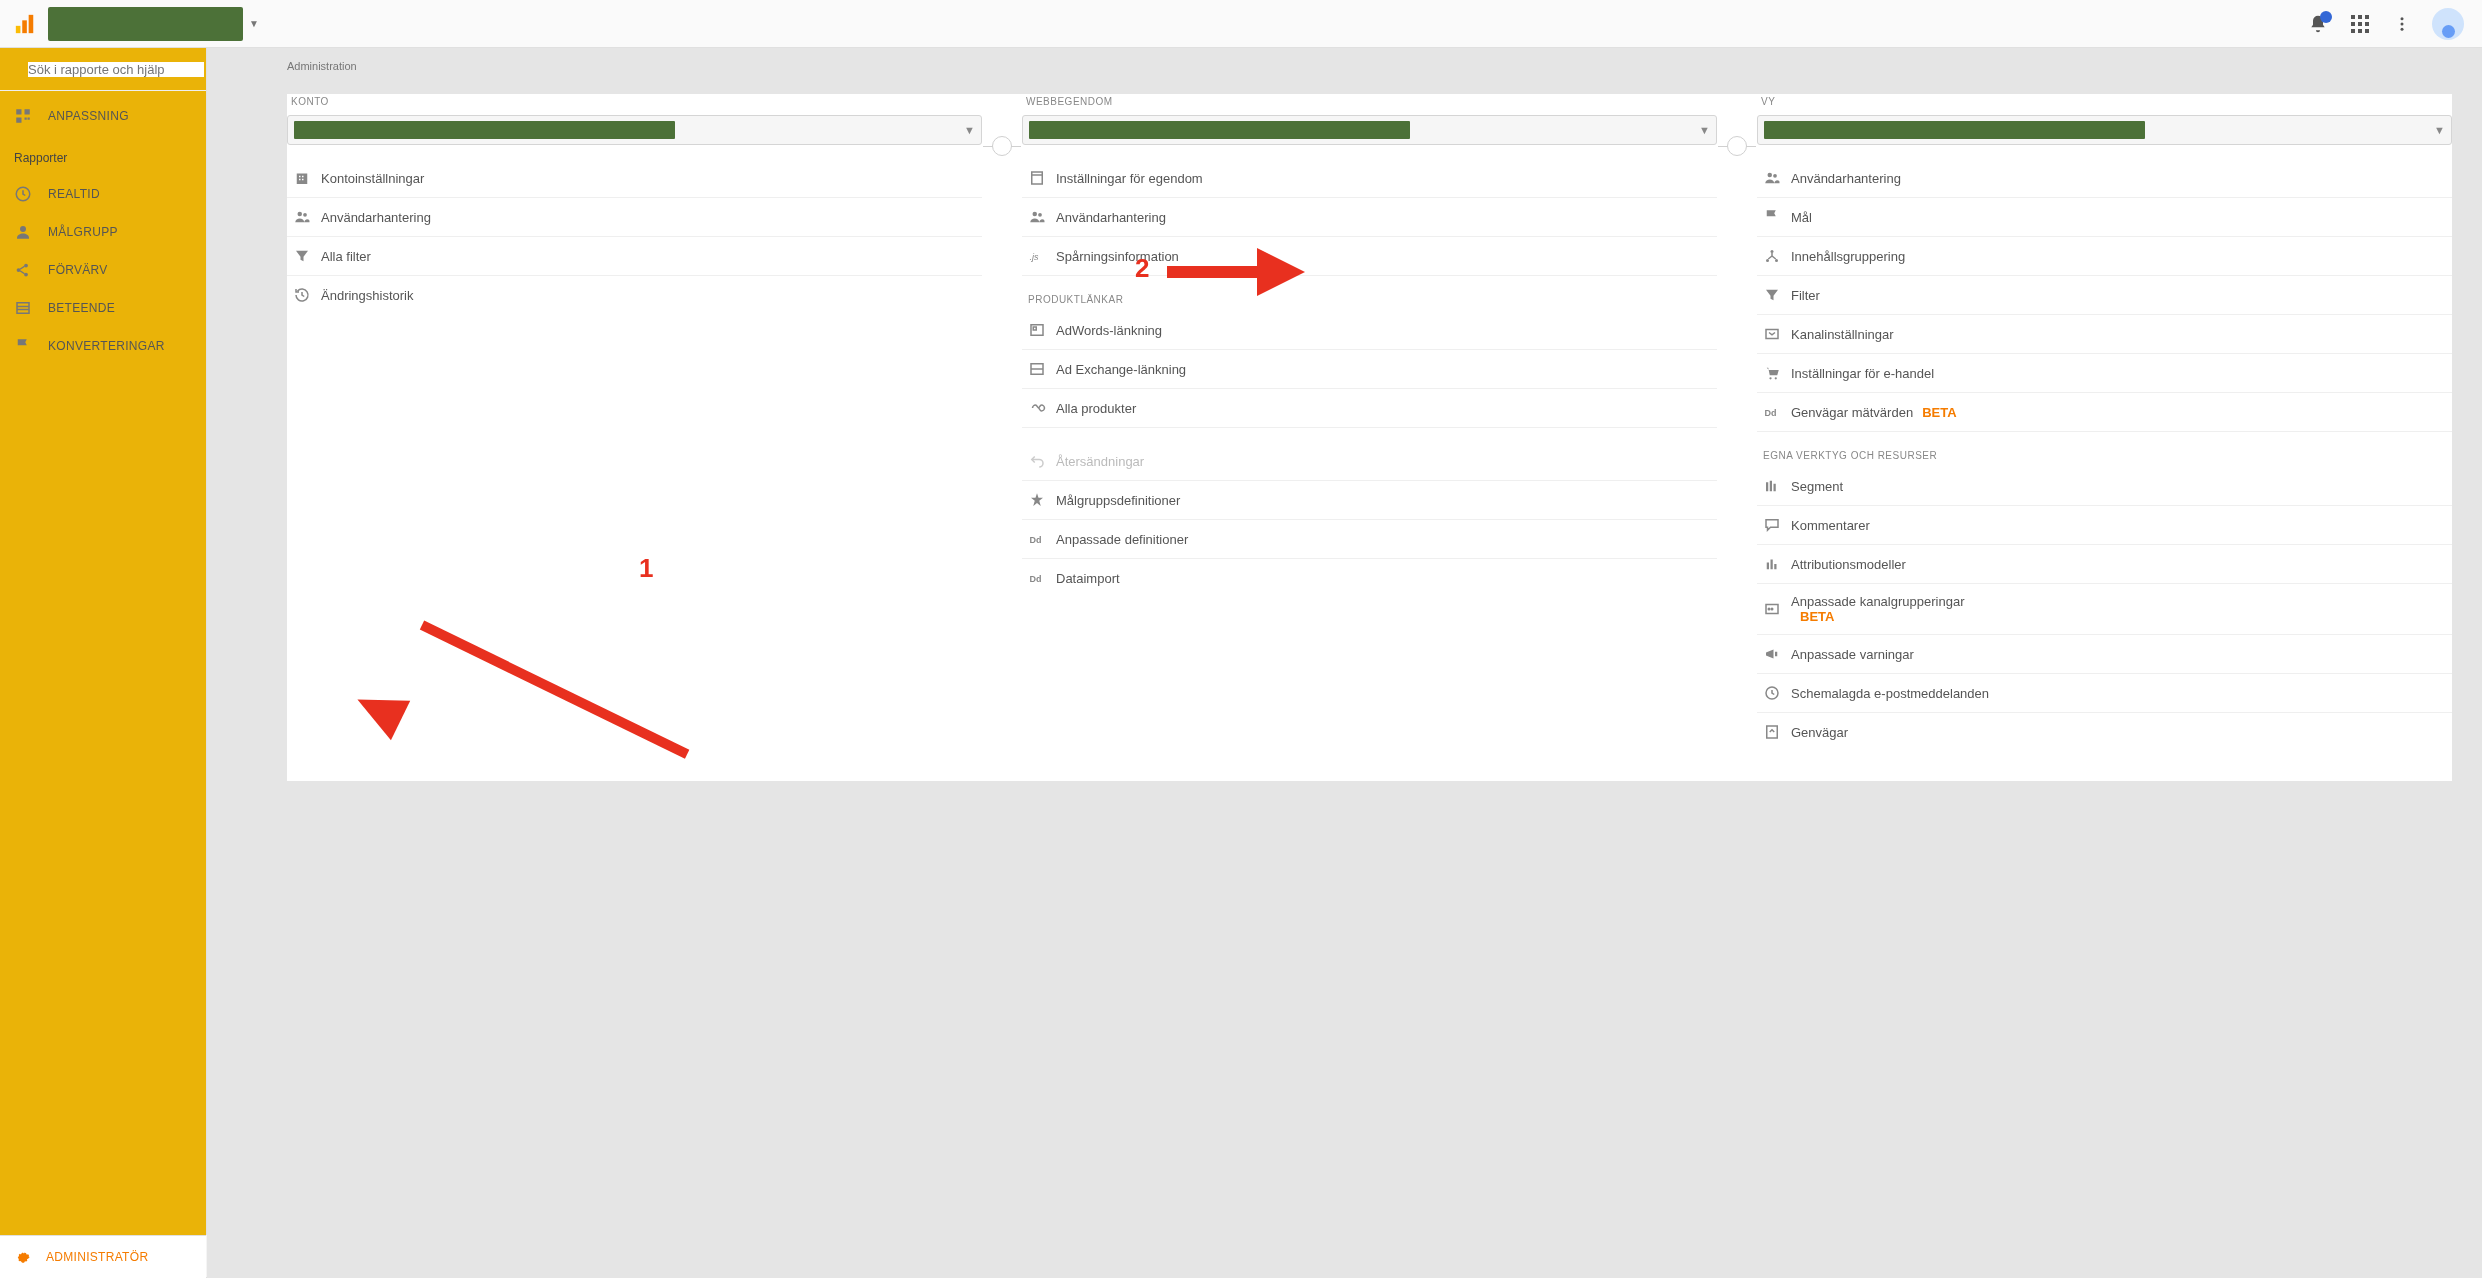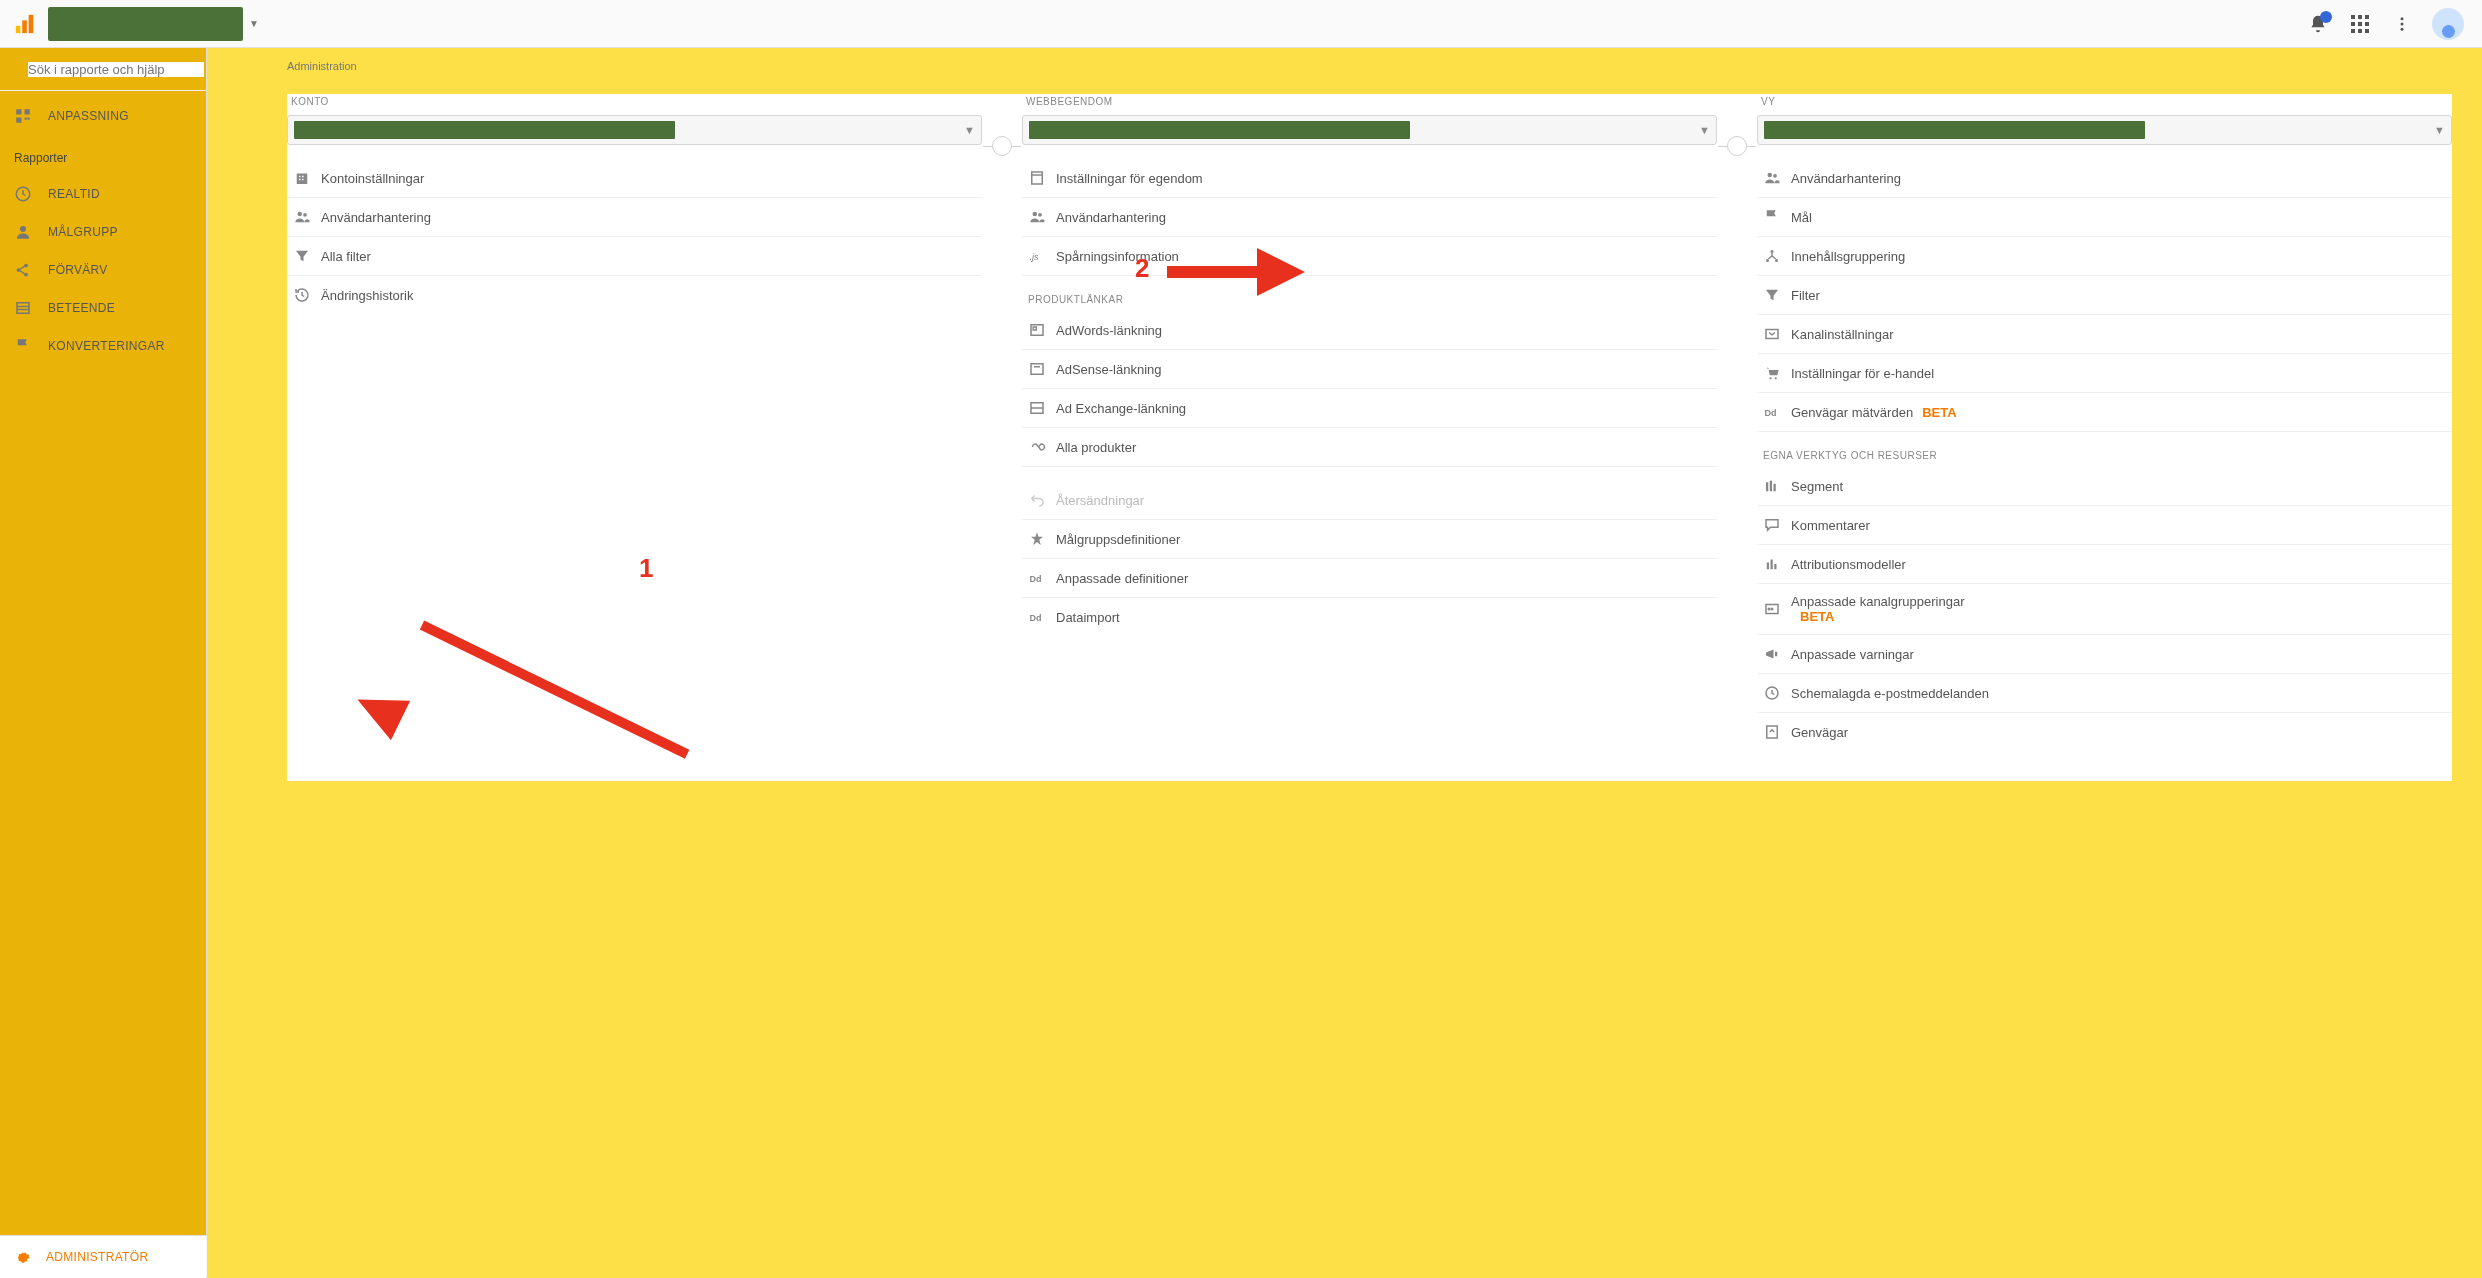--- a/index.html
+++ b/index.html
@@ -97,21 +97,21 @@
     border: 1px solid #e0e0e0;
     border-left: none;
     display: flex; align-items: center; justify-content: center;
     color: #777;
     font-size: 12px;
   }
 
   
   .main {
     flex: 1;
-    background: #fde047;
+    background: #e5e5e5;
     padding: 12px 0 0 0;
     overflow: auto;
     position: relative;
   }
   .crumb { font-size: 11px; color: #777; padding-left: 80px; }
   .admin-wrap {
     margin: 22px 30px 0 80px;
     background: #fff;
     padding-bottom: 30px;
   }
@@ -420,27 +420,20 @@
             <div class="menu-item">
               <svg viewBox="0 0 24 24" fill="none" stroke="#888" stroke-width="2">
                   <rect x="4" y="5" width="16" height="14"></rect>
                   <rect x="7" y="8" width="4" height="4"></rect>
                 </svg>
               <span>AdWords-länkning</span>
             </div>
             <div class="menu-item">
               <svg viewBox="0 0 24 24" fill="none" stroke="#888" stroke-width="2">
                   <rect x="4" y="5" width="16" height="14"></rect>
-                  <line x1="8" y1="9" x2="16" y2="9"></line>
-                </svg>
-              <span>AdSense-länkning</span>
-            </div>
-            <div class="menu-item">
-              <svg viewBox="0 0 24 24" fill="none" stroke="#888" stroke-width="2">
-                  <rect x="4" y="5" width="16" height="14"></rect>
                   <line x1="4" y1="12" x2="20" y2="12"></line>
                 </svg>
               <span>Ad Exchange-länkning</span>
             </div>
             <div class="menu-item">
               <svg viewBox="0 0 24 24" fill="none" stroke="#888" stroke-width="2">
                   <path d="M6 12c0-2 2-4 4-4s3 4 4 4 2 4 4 4 4-2 4-4-2-4-4-4-3 4-4 4-2-4-4-4-4 2-4 4z"></path>
                 </svg>
               <span>Alla produkter</span>
             </div>

